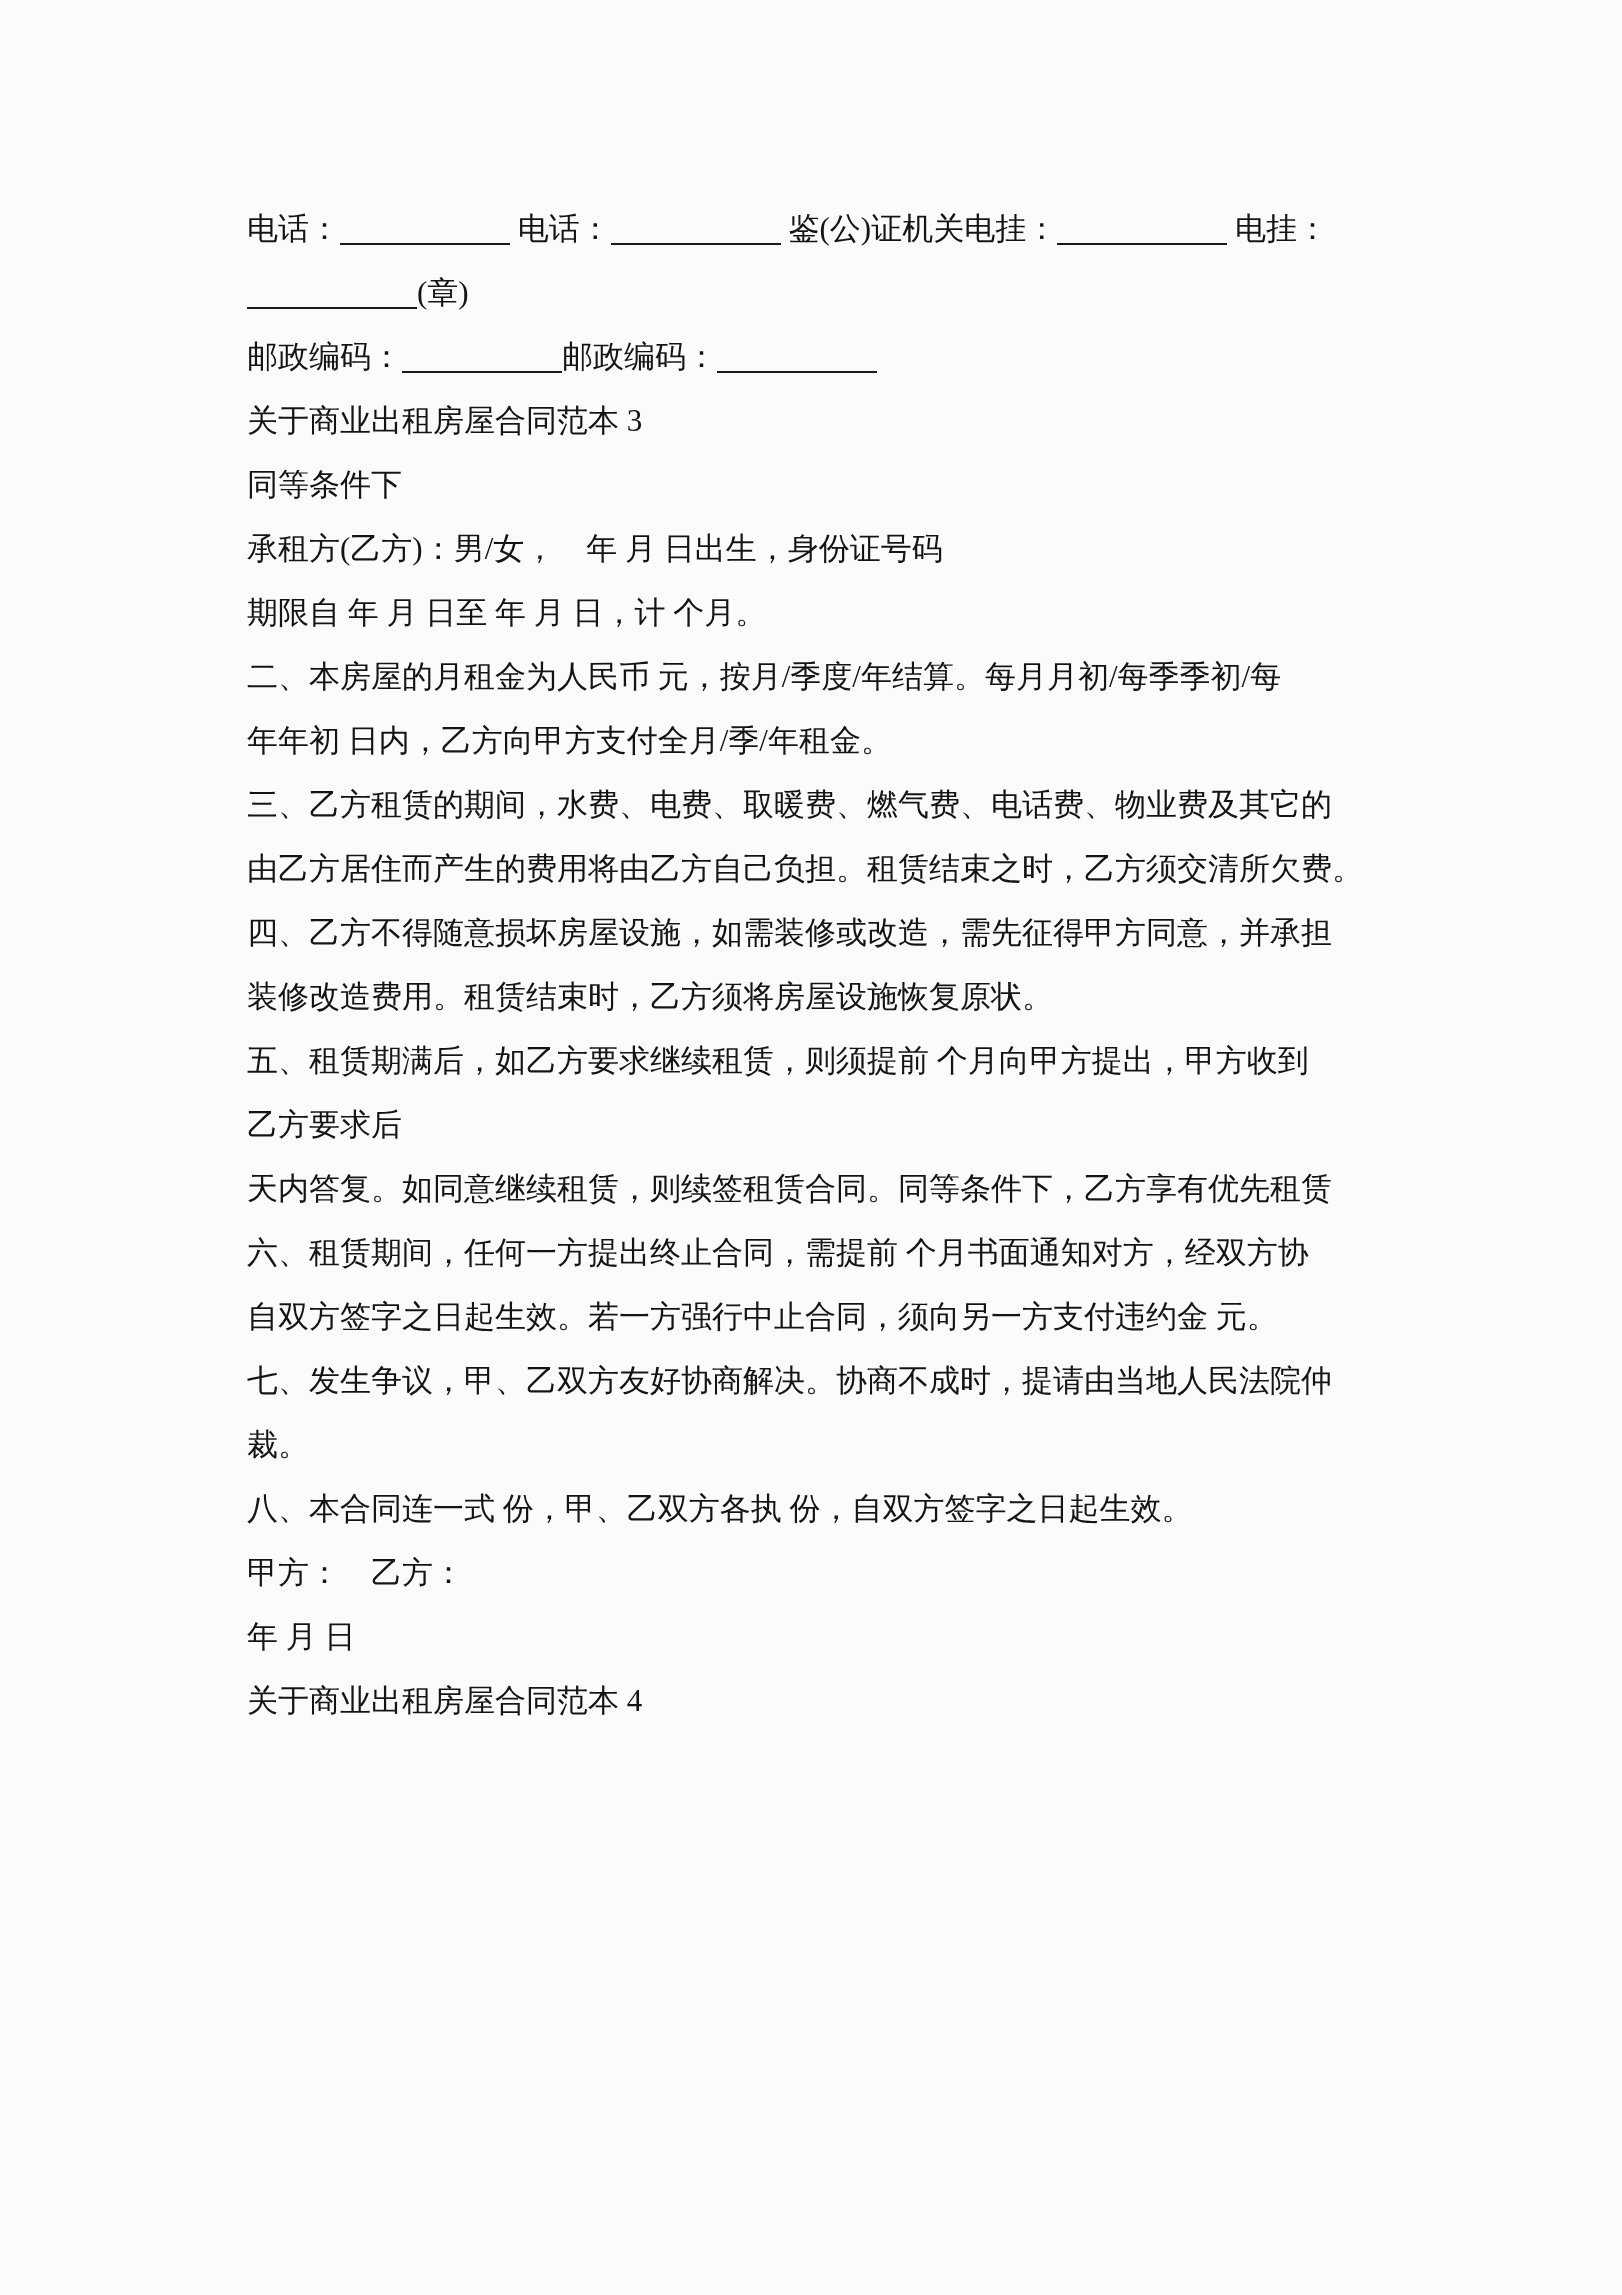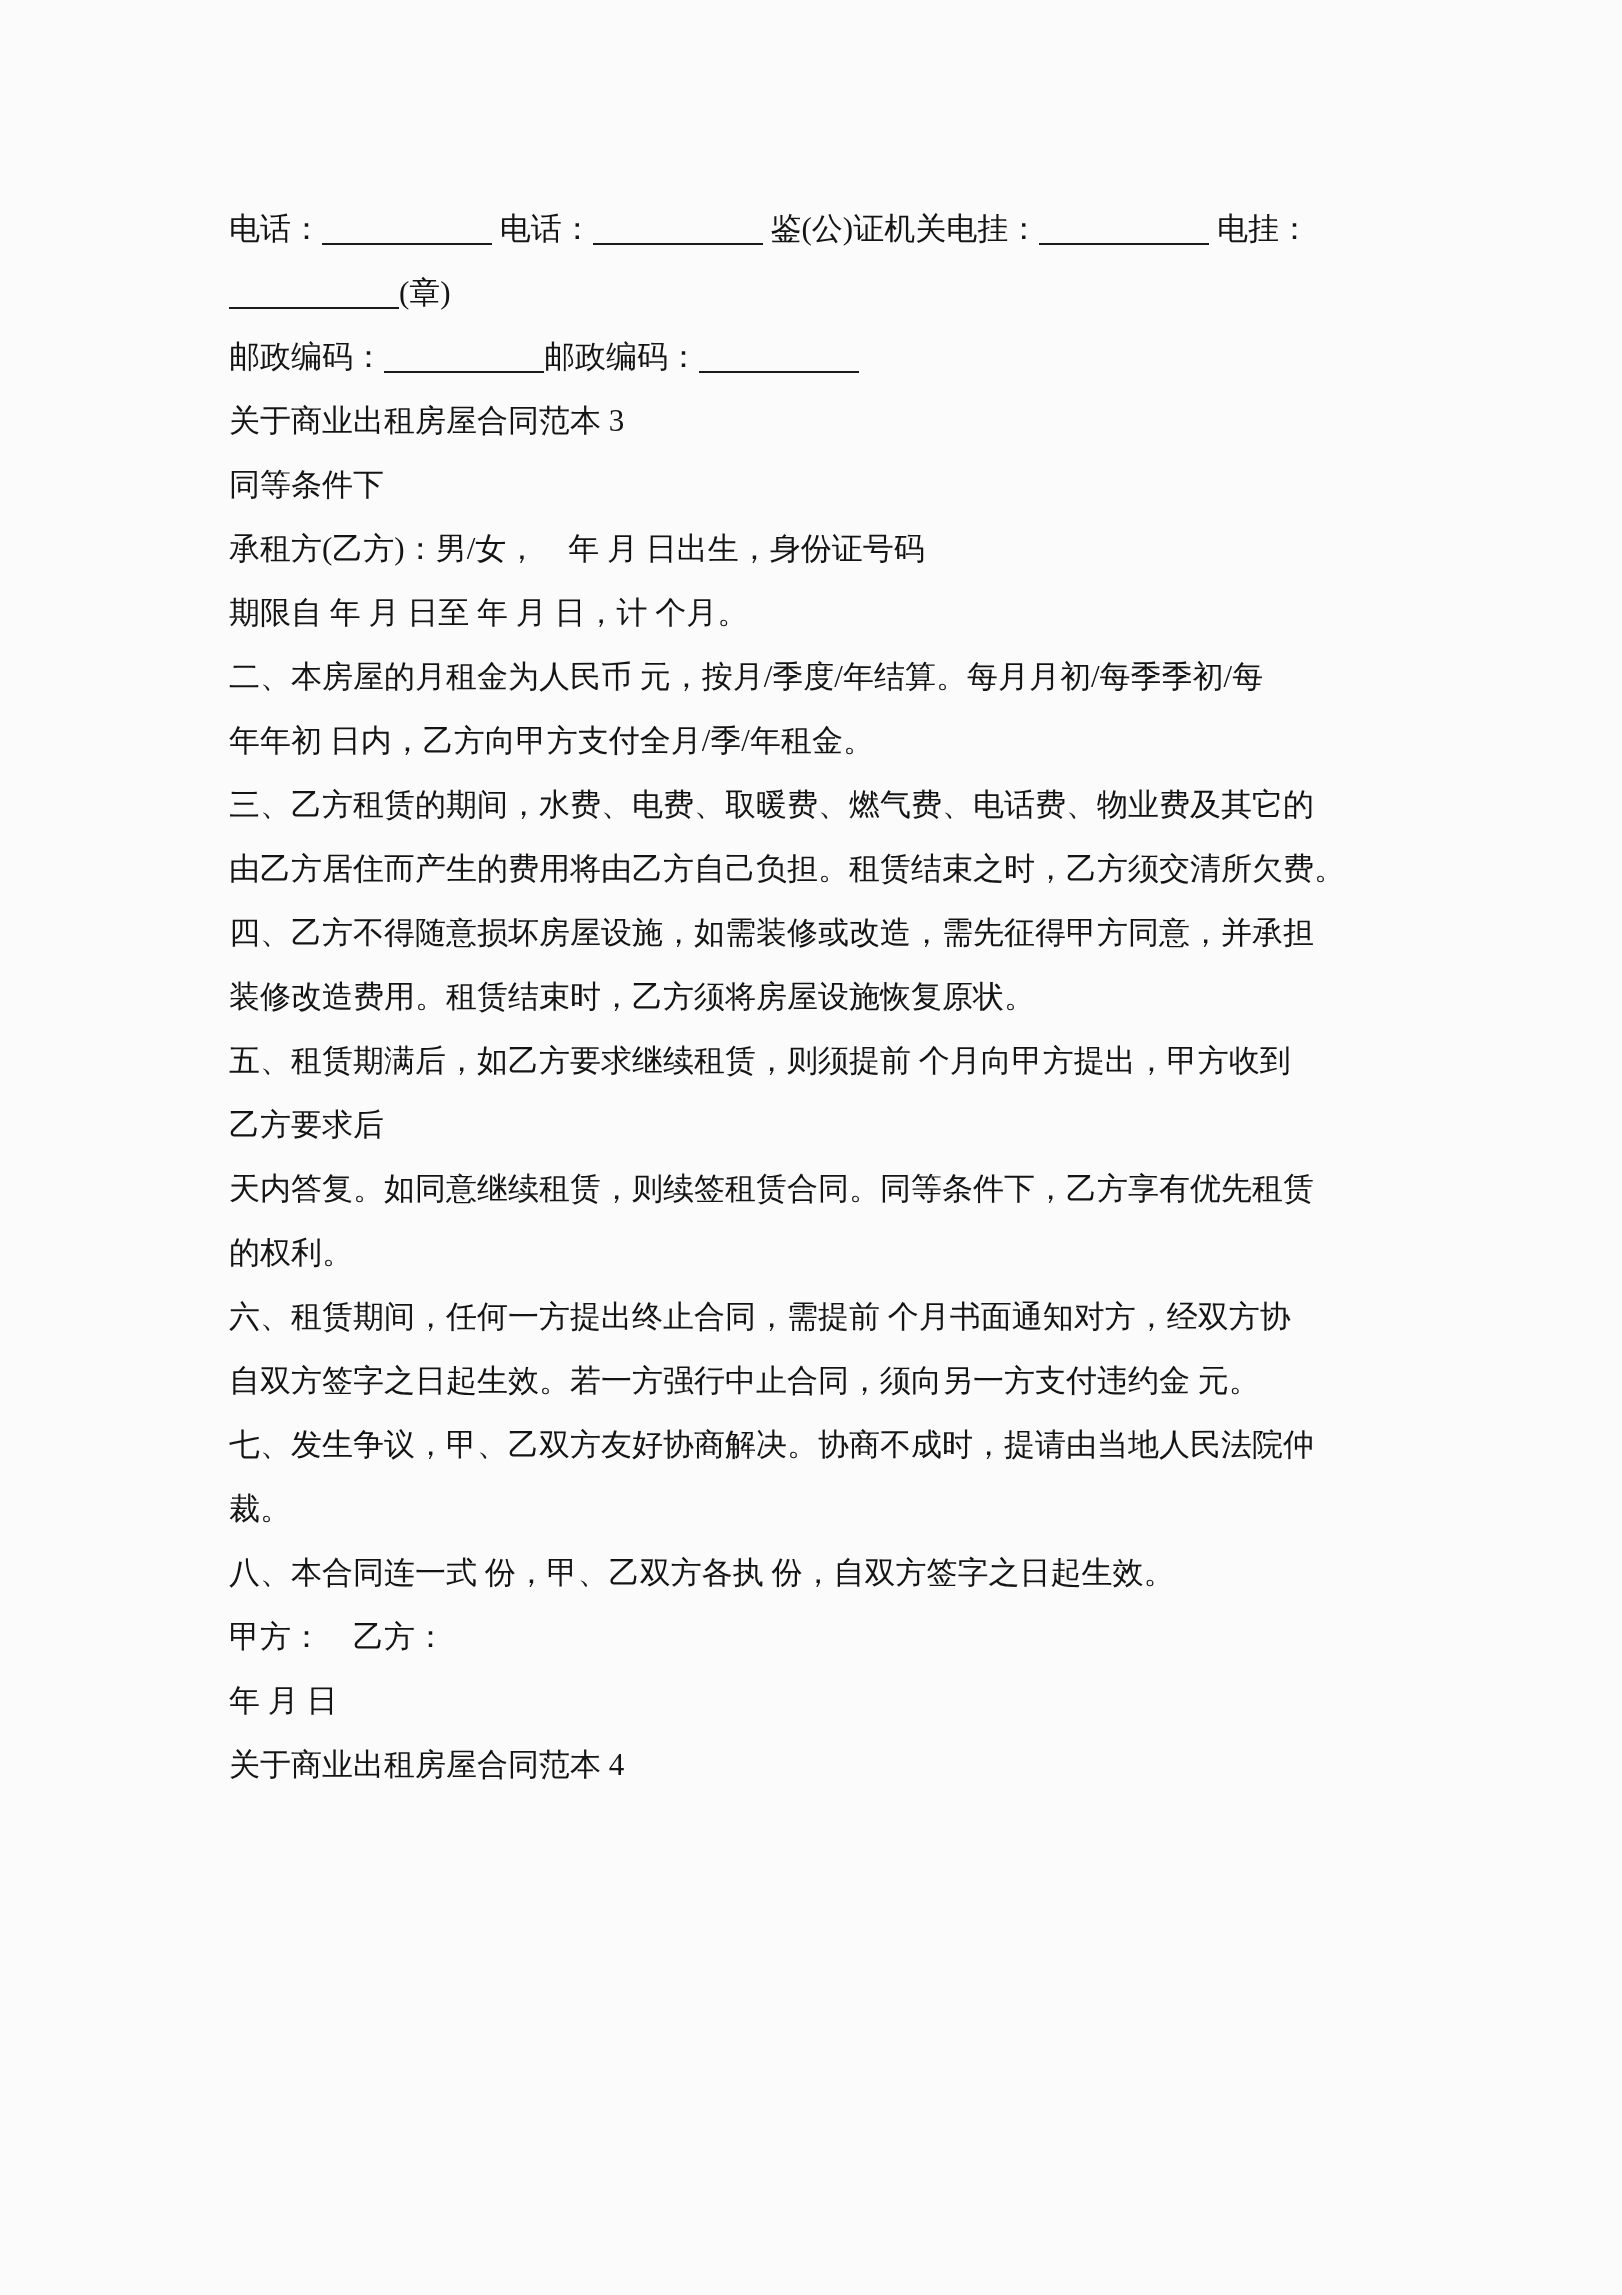--- a/index.html
+++ b/index.html
@@ -8,21 +8,21 @@
   }
   body {
     width: 1623px;
     height: 2295px;
     background: #fbfbfb;
     position: relative;
     overflow: hidden;
   }
   .doc {
     position: absolute;
-    left: 229px;
+    left: 247px;
     top: 197px;
     width: 1171px;
     font-family: "Liberation Serif", "DejaVu Serif", serif;
     font-size: 31px;
     line-height: 64px;
     color: #141414;
   }
   .line {
     height: 64px;
     white-space: pre;
@@ -51,21 +51,20 @@
       <div class="line"><span class="txt">期限自 年 月 日至 年 月 日，计 个月。</span></div>
       <div class="line"><span class="txt">二、本房屋的月租金为人民币 元，按月/季度/年结算。每月月初/每季季初/每</span></div>
       <div class="line"><span class="txt">年年初 日内，乙方向甲方支付全月/季/年租金。</span></div>
       <div class="line"><span class="txt">三、乙方租赁的期间，水费、电费、取暖费、燃气费、电话费、物业费及其它的</span></div>
       <div class="line"><span class="txt">由乙方居住而产生的费用将由乙方自己负担。租赁结束之时，乙方须交清所欠费。</span></div>
       <div class="line"><span class="txt">四、乙方不得随意损坏房屋设施，如需装修或改造，需先征得甲方同意，并承担</span></div>
       <div class="line"><span class="txt">装修改造费用。租赁结束时，乙方须将房屋设施恢复原状。</span></div>
       <div class="line"><span class="txt">五、租赁期满后，如乙方要求继续租赁，则须提前 个月向甲方提出，甲方收到</span></div>
       <div class="line"><span class="txt">乙方要求后</span></div>
       <div class="line"><span class="txt">天内答复。如同意继续租赁，则续签租赁合同。同等条件下，乙方享有优先租赁</span></div>
-      <div class="line"><span class="txt">的权利。</span></div>
       <div class="line"><span class="txt">六、租赁期间，任何一方提出终止合同，需提前 个月书面通知对方，经双方协</span></div>
       <div class="line"><span class="txt">自双方签字之日起生效。若一方强行中止合同，须向另一方支付违约金 元。</span></div>
       <div class="line"><span class="txt">七、发生争议，甲、乙双方友好协商解决。协商不成时，提请由当地人民法院仲</span></div>
       <div class="line"><span class="txt">裁。</span></div>
       <div class="line"><span class="txt">八、本合同连一式 份，甲、乙双方各执 份，自双方签字之日起生效。</span></div>
       <div class="line"><span class="txt">甲方：　乙方：</span></div>
       <div class="line"><span class="txt">年 月 日</span></div>
       <div class="line"><span class="txt">关于商业出租房屋合同范本 4</span></div>
     </div>
 </div>

